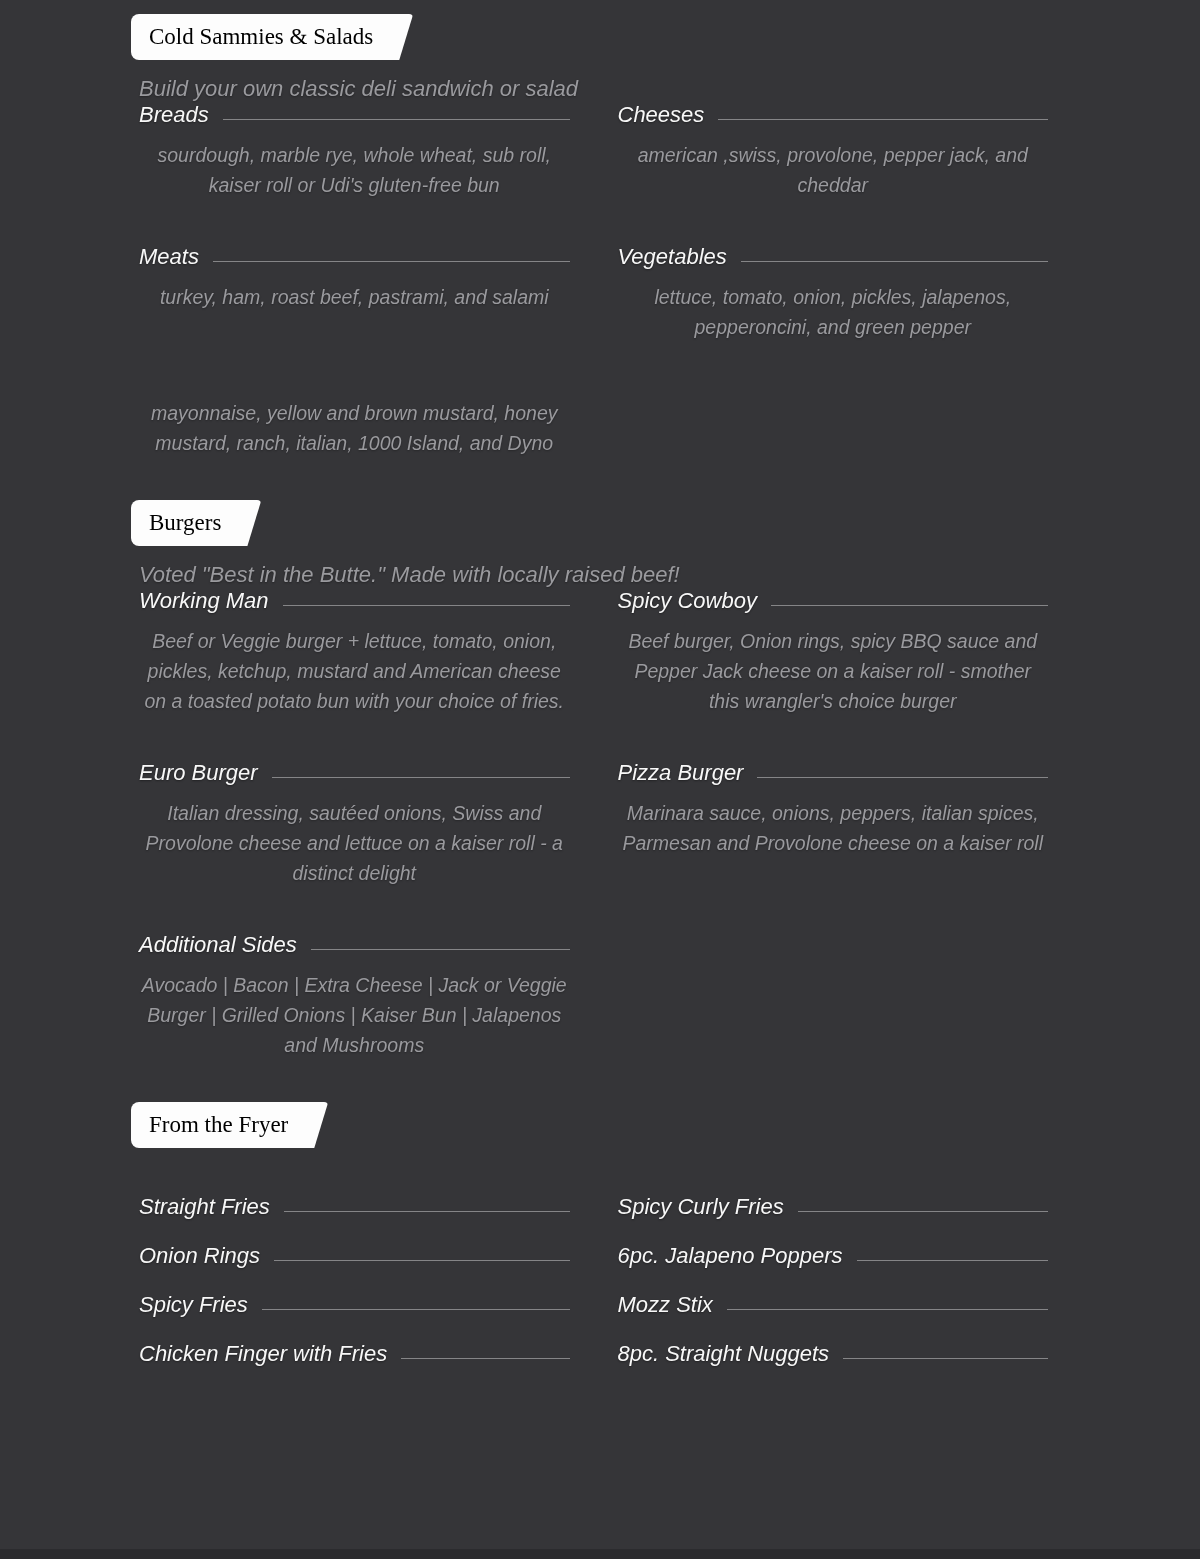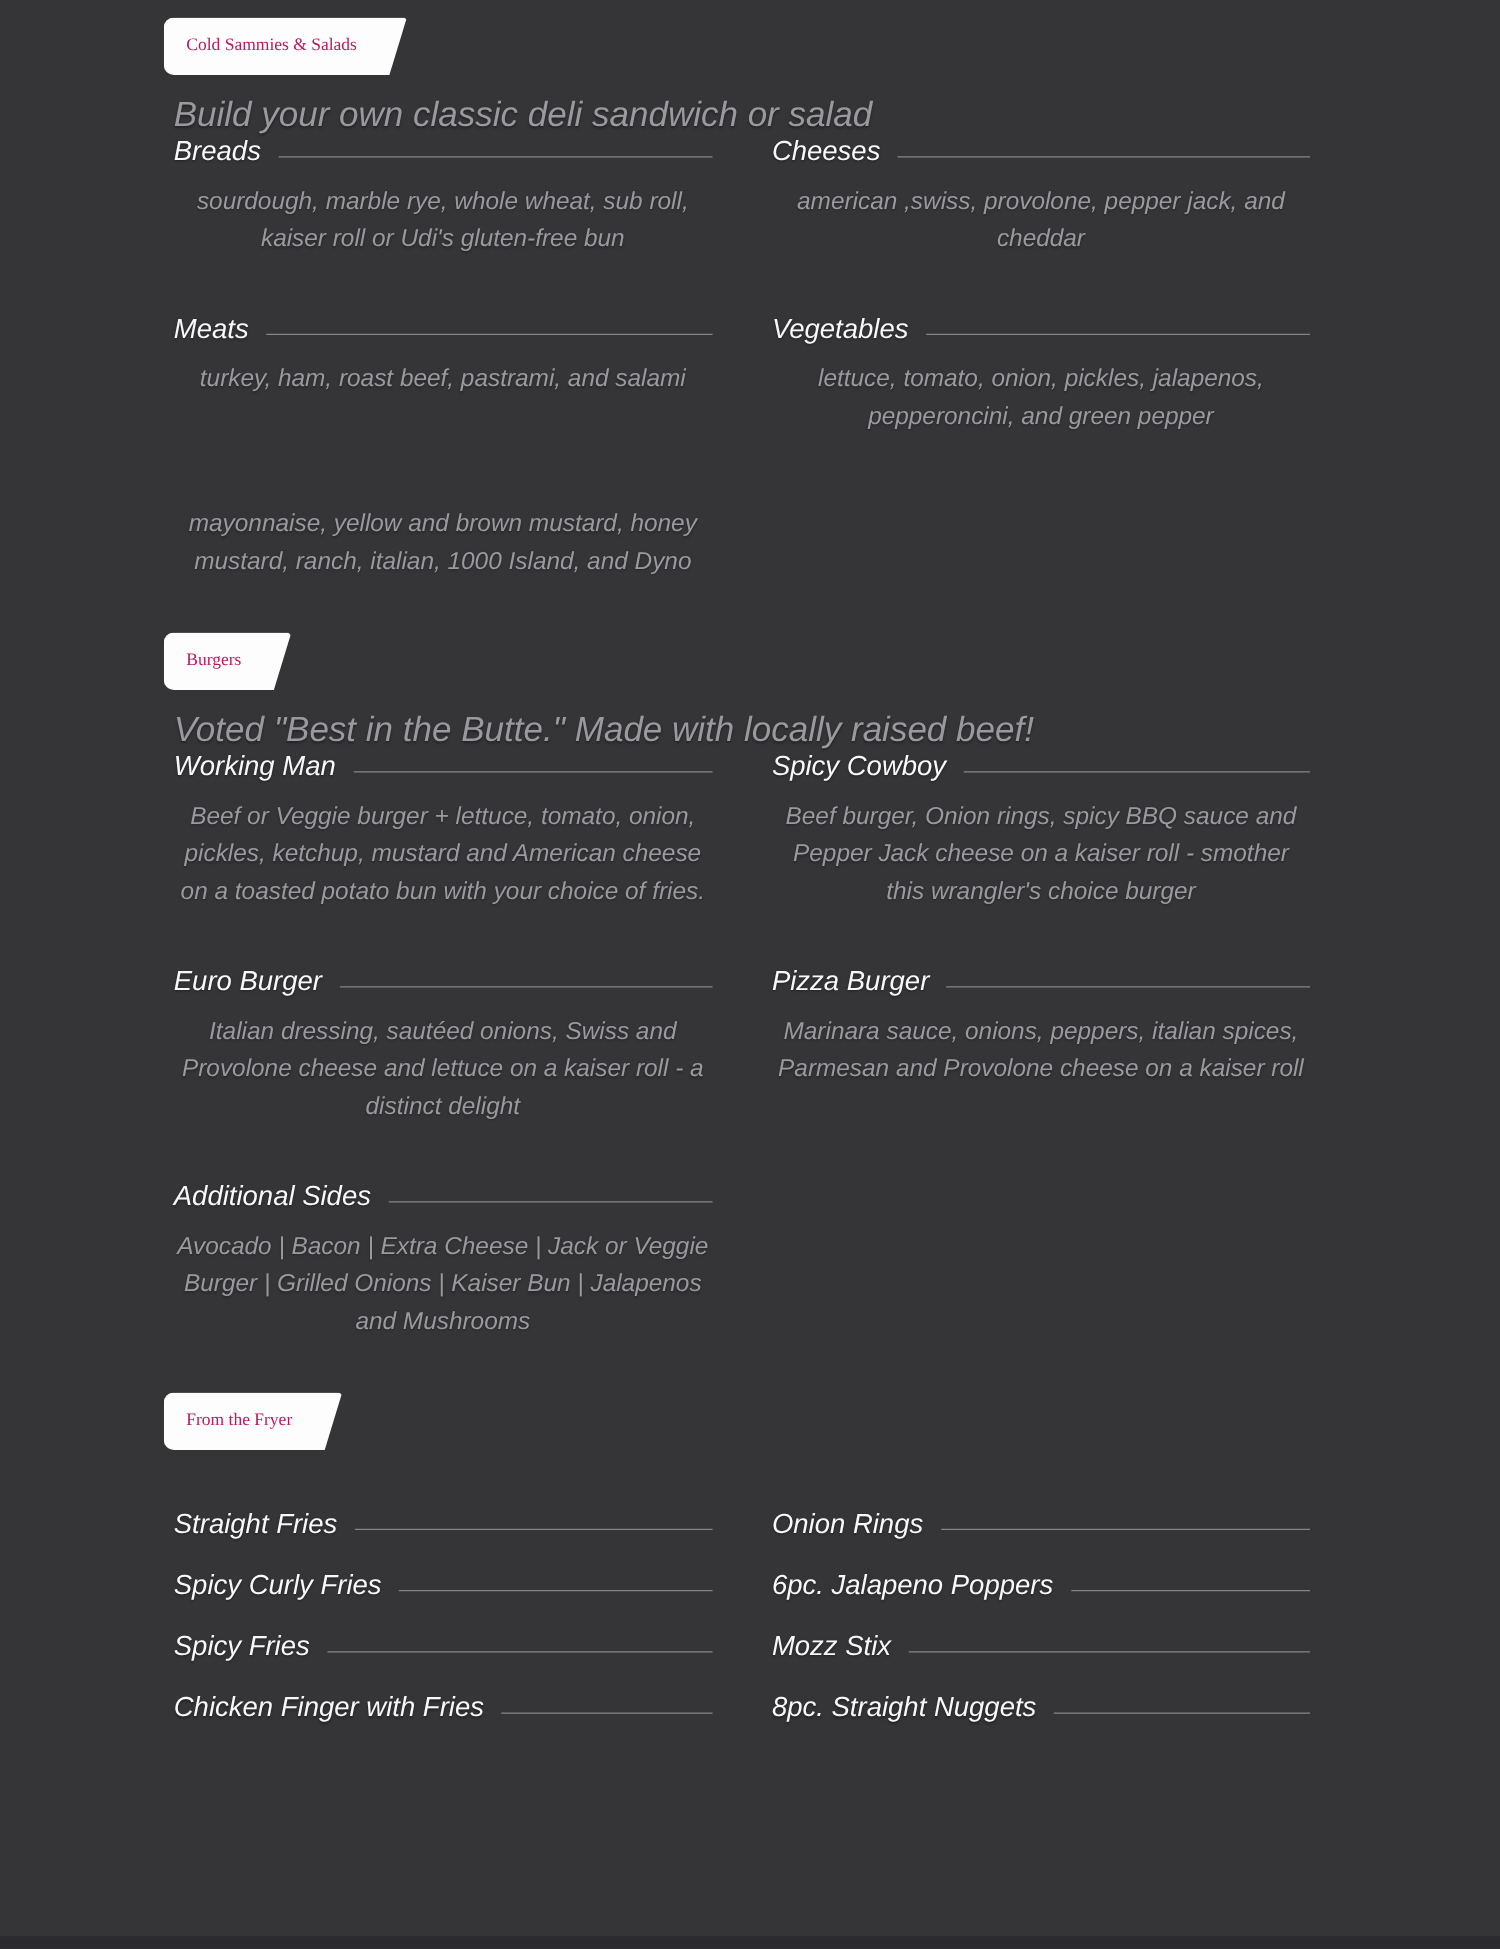--- a/index.html
+++ b/index.html
@@ -22,32 +22,32 @@
     top: 14px;
     left: 131px;
     width: 917px;
   }
   .menu-section + .menu-section { margin-top: 42px; }
 
   
   .banner {
     display: inline-block;
     background: #fdfdfd;
-    color: #be185d;
+    color: #000000;
     font-family: "Liberation Serif", serif;
-    font-size: 14px;
+    font-size: 23px;
     line-height: 22px;
     padding: 12px 40px 12px 18px;
     border-radius: 8px 4px 4px 8px;
     clip-path: polygon(0 0, 100% 0, calc(100% - 14px) 100%, 0 100%);
   }
   .subtitle {
     margin: 16px 0 0 8px;
     font-style: italic;
-    font-size: 28px;
+    font-size: 22px;
     color: #9a9a9e;
     text-shadow: 0 1px 2px rgba(0,0,0,0.35);
   }
   .items {
     display: grid;
     grid-template-columns: 1fr 1fr;
     column-gap: 48px;
     row-gap: 44px;
     padding-left: 8px;
   }
@@ -178,27 +178,27 @@
         <div class="banner-row"><div class="banner">From the Fryer</div></div>
         <div class="items compact">
           <div class="menu-item">
             <div class="item-head">
               <span class="item-name">Straight Fries</span>
               <span class="rule"></span>
             </div>
           </div>
           <div class="menu-item">
             <div class="item-head">
+              <span class="item-name">Spicy Curly Fries</span>
+              <span class="rule"></span>
+            </div>
+          </div>
+          <div class="menu-item">
+            <div class="item-head">
               <span class="item-name">Onion Rings</span>
-              <span class="rule"></span>
-            </div>
-          </div>
-          <div class="menu-item">
-            <div class="item-head">
-              <span class="item-name">Spicy Curly Fries</span>
               <span class="rule"></span>
             </div>
           </div>
           <div class="menu-item">
             <div class="item-head">
               <span class="item-name">6pc. Jalapeno Poppers</span>
               <span class="rule"></span>
             </div>
           </div>
           <div class="menu-item">

